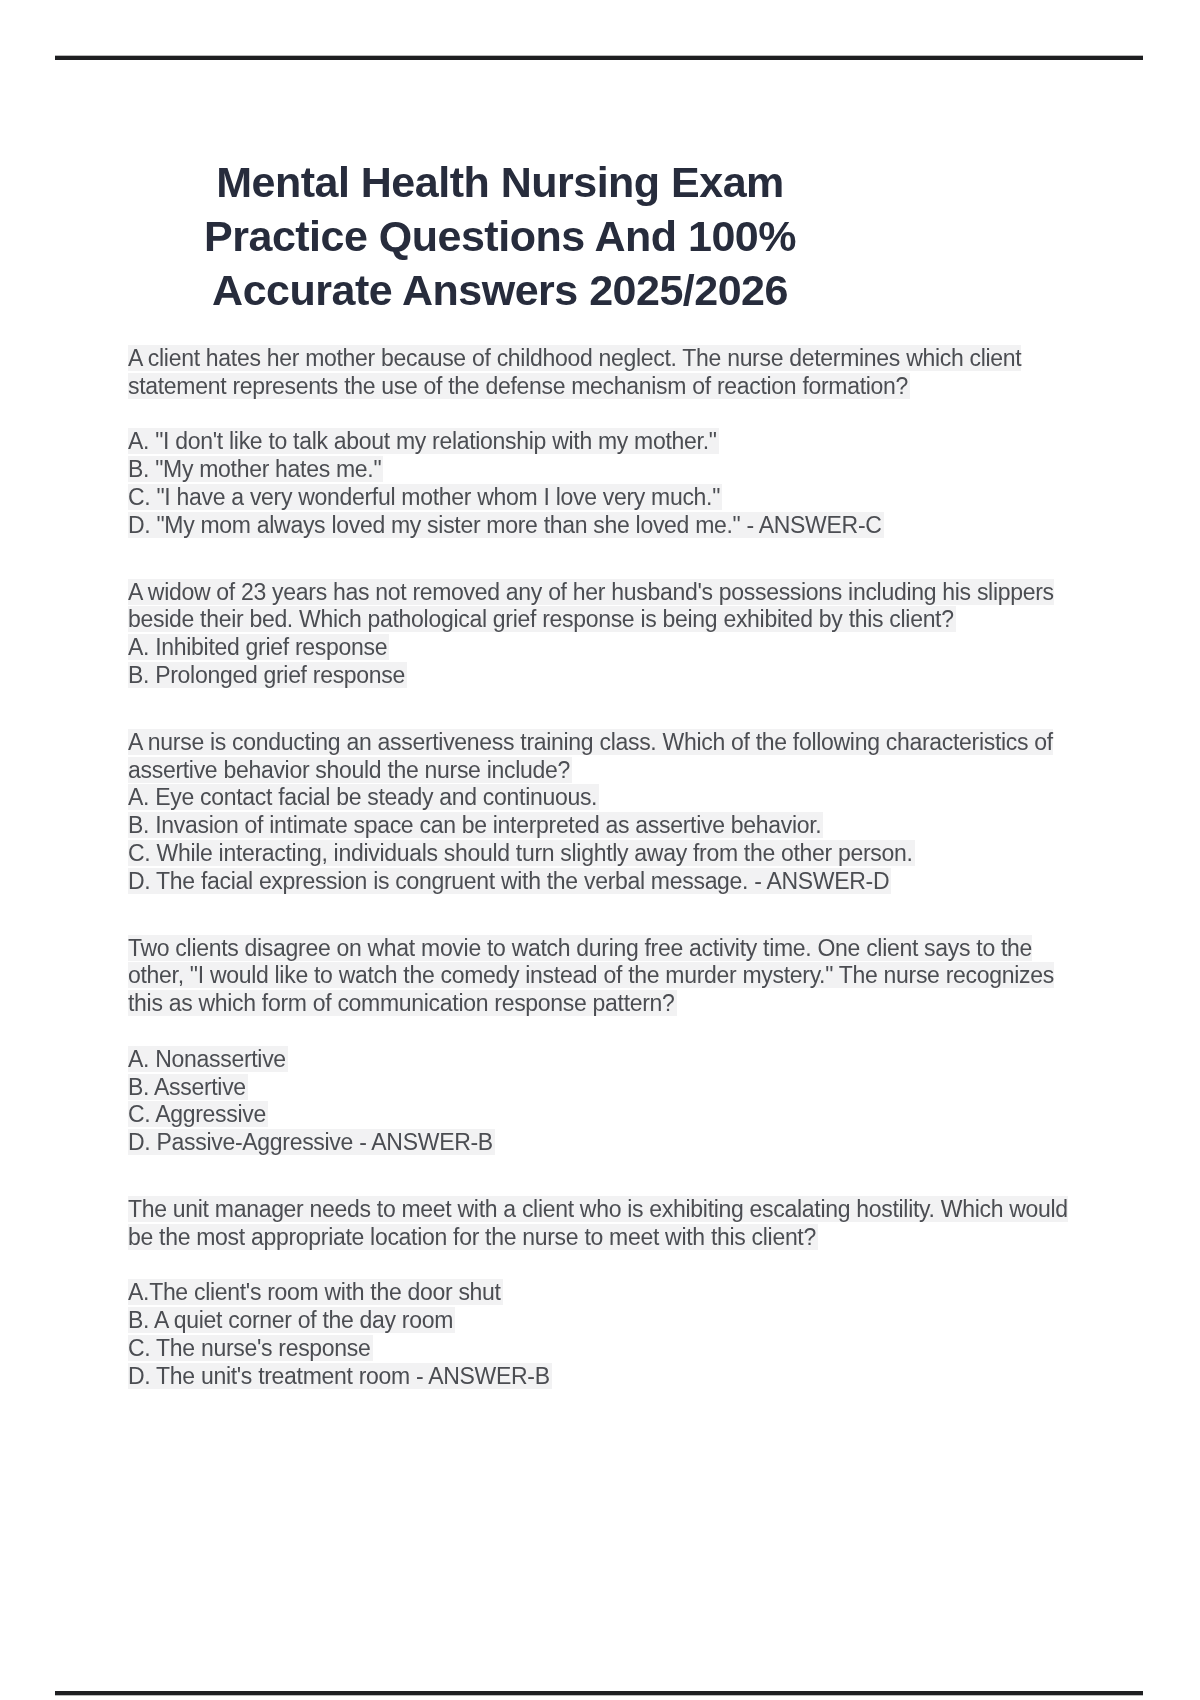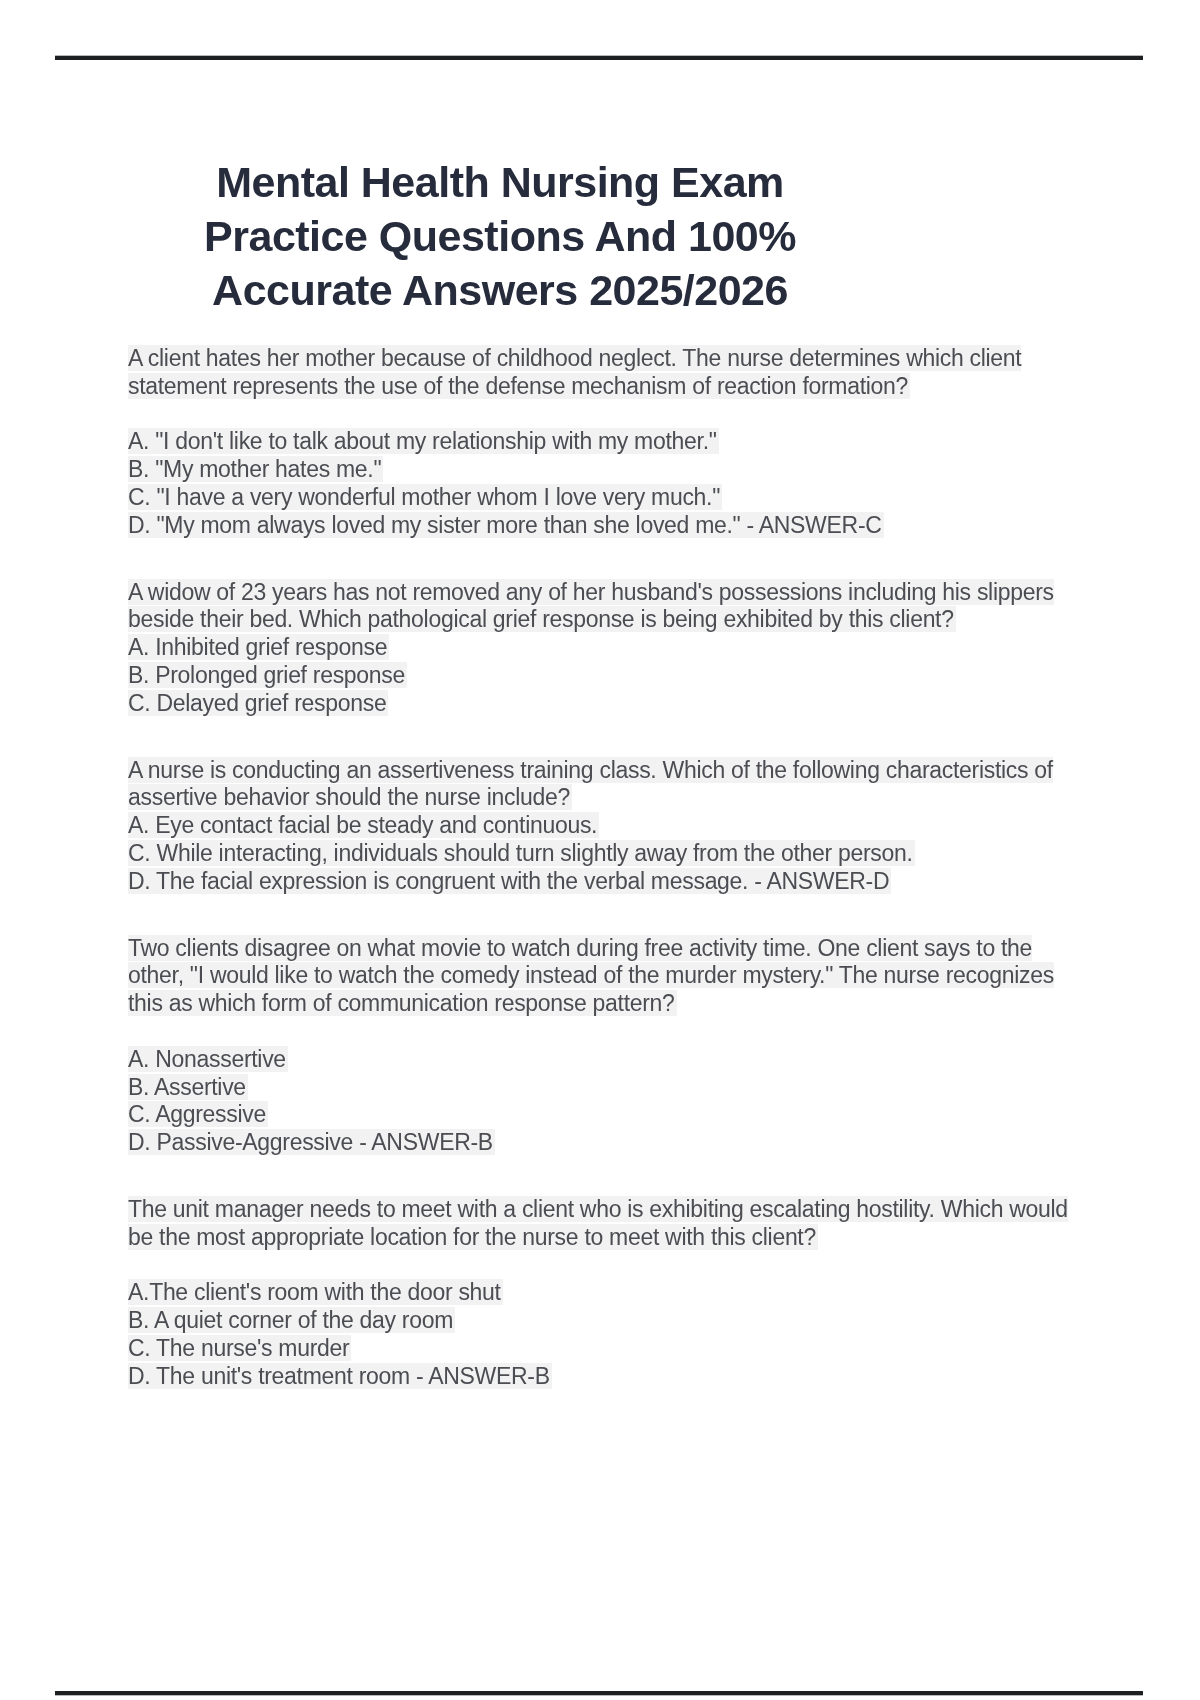--- a/index.html
+++ b/index.html
@@ -72,39 +72,39 @@
       <div class="spacer"></div>
       <div class="oline"><span class="hl">A. "I don't like to talk about my relationship with my mother."</span></div>
       <div class="oline"><span class="hl">B. "My mother hates me."</span></div>
       <div class="oline"><span class="hl">C. "I have a very wonderful mother whom I love very much."</span></div>
       <div class="oline"><span class="hl">D. "My mom always loved my sister more than she loved me." - ANSWER-C</span></div>
     </div>
     <div class="qblock">
       <div class="qtext"><span class="hl">A widow of 23 years has not removed any of her husband's possessions including his slippers beside their bed. Which pathological grief response is being exhibited by this client?</span></div>
       <div class="oline"><span class="hl">A. Inhibited grief response</span></div>
       <div class="oline"><span class="hl">B. Prolonged grief response</span></div>
-      <div class="oline"><span class="hl">C. Delayed grief response</span></div>
     </div>
     <div class="qblock">
       <div class="qtext"><span class="hl">A nurse is conducting an assertiveness training class. Which of the following characteristics of assertive behavior should the nurse include?</span></div>
       <div class="oline"><span class="hl">A. Eye contact facial be steady and continuous.</span></div>
+      <div class="oline"><span class="hl">B. Invasion of intimate space can be interpreted as assertive behavior.</span></div>
       <div class="oline"><span class="hl">C. While interacting, individuals should turn slightly away from the other person.</span></div>
       <div class="oline"><span class="hl">D. The facial expression is congruent with the verbal message. - ANSWER-D</span></div>
     </div>
     <div class="qblock">
       <div class="qtext"><span class="hl">Two clients disagree on what movie to watch during free activity time. One client says to the other, "I would like to watch the comedy instead of the murder mystery." The nurse recognizes this as which form of communication response pattern?</span></div>
       <div class="spacer"></div>
       <div class="oline"><span class="hl">A. Nonassertive</span></div>
       <div class="oline"><span class="hl">B. Assertive</span></div>
       <div class="oline"><span class="hl">C. Aggressive</span></div>
       <div class="oline"><span class="hl">D. Passive-Aggressive - ANSWER-B</span></div>
     </div>
     <div class="qblock">
       <div class="qtext"><span class="hl">The unit manager needs to meet with a client who is exhibiting escalating hostility. Which would be the most appropriate location for the nurse to meet with this client?</span></div>
       <div class="spacer"></div>
       <div class="oline"><span class="hl">A.The client's room with the door shut</span></div>
       <div class="oline"><span class="hl">B. A quiet corner of the day room</span></div>
-      <div class="oline"><span class="hl">C. The nurse's murder</span></div>
+      <div class="oline"><span class="hl">C. The nurse's response</span></div>
       <div class="oline"><span class="hl">D. The unit's treatment room - ANSWER-B</span></div>
     </div>
   </main>
 
 <div class="rule rule-bottom"></div>
 
 </body></html>

